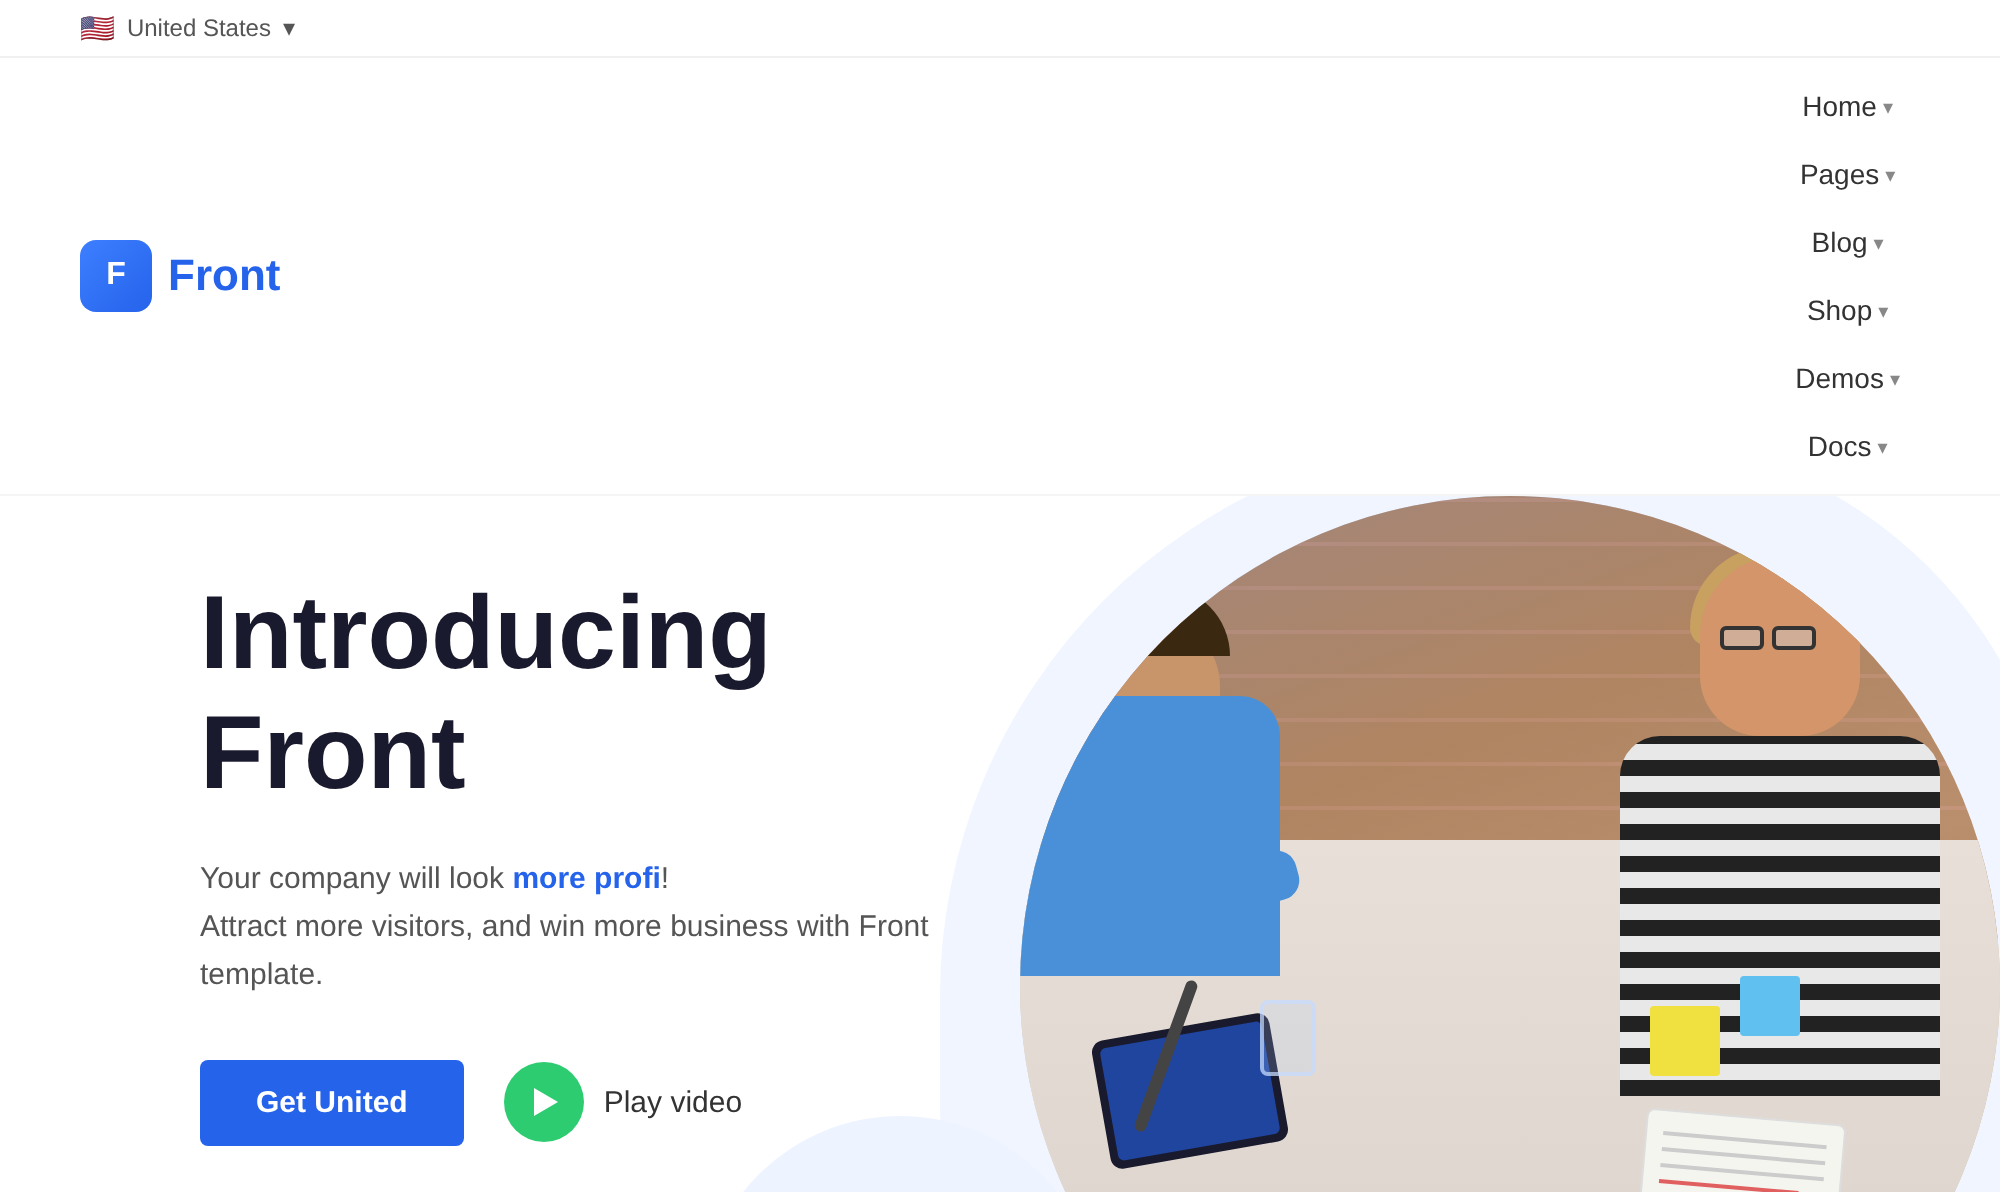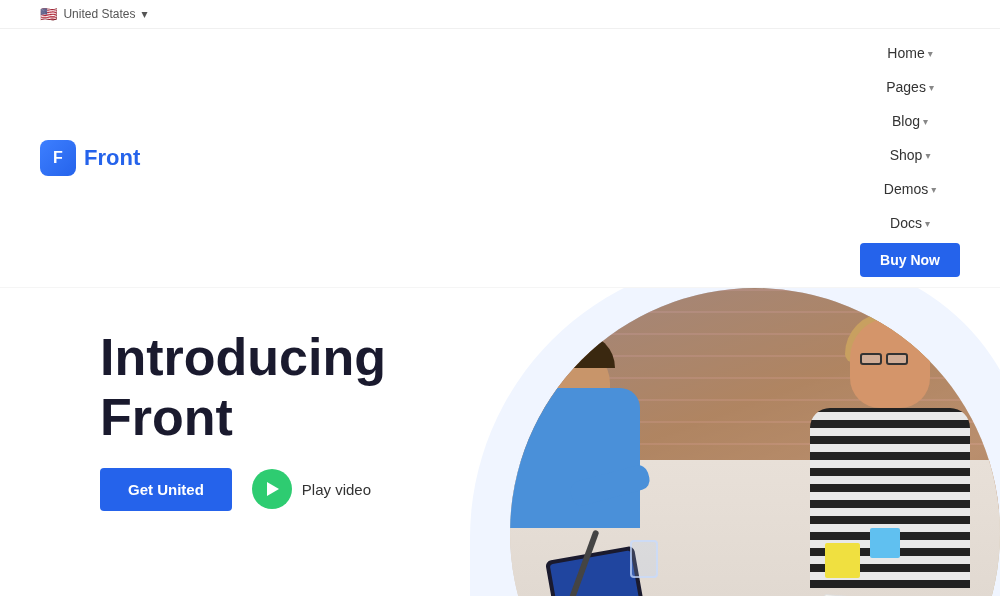--- a/index.html
+++ b/index.html
@@ -312,30 +312,33 @@
       <span class="chevron">▾</span>
     </a>
     <a href="#" class="nav-item">
       <span>Demos</span>
       <span class="chevron">▾</span>
     </a>
     <a href="#" class="nav-item">
       <span>Docs</span>
       <span class="chevron">▾</span>
     </a>
-    <a href="#" class="nav-buy">Buy Now</a>
   </div>
 </nav>
 
 <section class="hero">
   <div class="hero-content">
     <h1 class="hero-title">
       <span>Introducing</span><br>
       <span>Front</span>
     </h1>
+    <p class="hero-desc">
+      <span>Your company will look </span><span class="highlight">more profi</span><span>!</span><br>
+      <span>Attract more visitors, and win more business with Front template.</span>
+    </p>
     <div class="hero-actions">
       <button class="btn-get-started">Get United</button>
       <button class="btn-play">
         <div class="play-circle">
           <div class="play-triangle"></div>
         </div>
         <span>Play video</span>
       </button>
     </div>
   </div>

